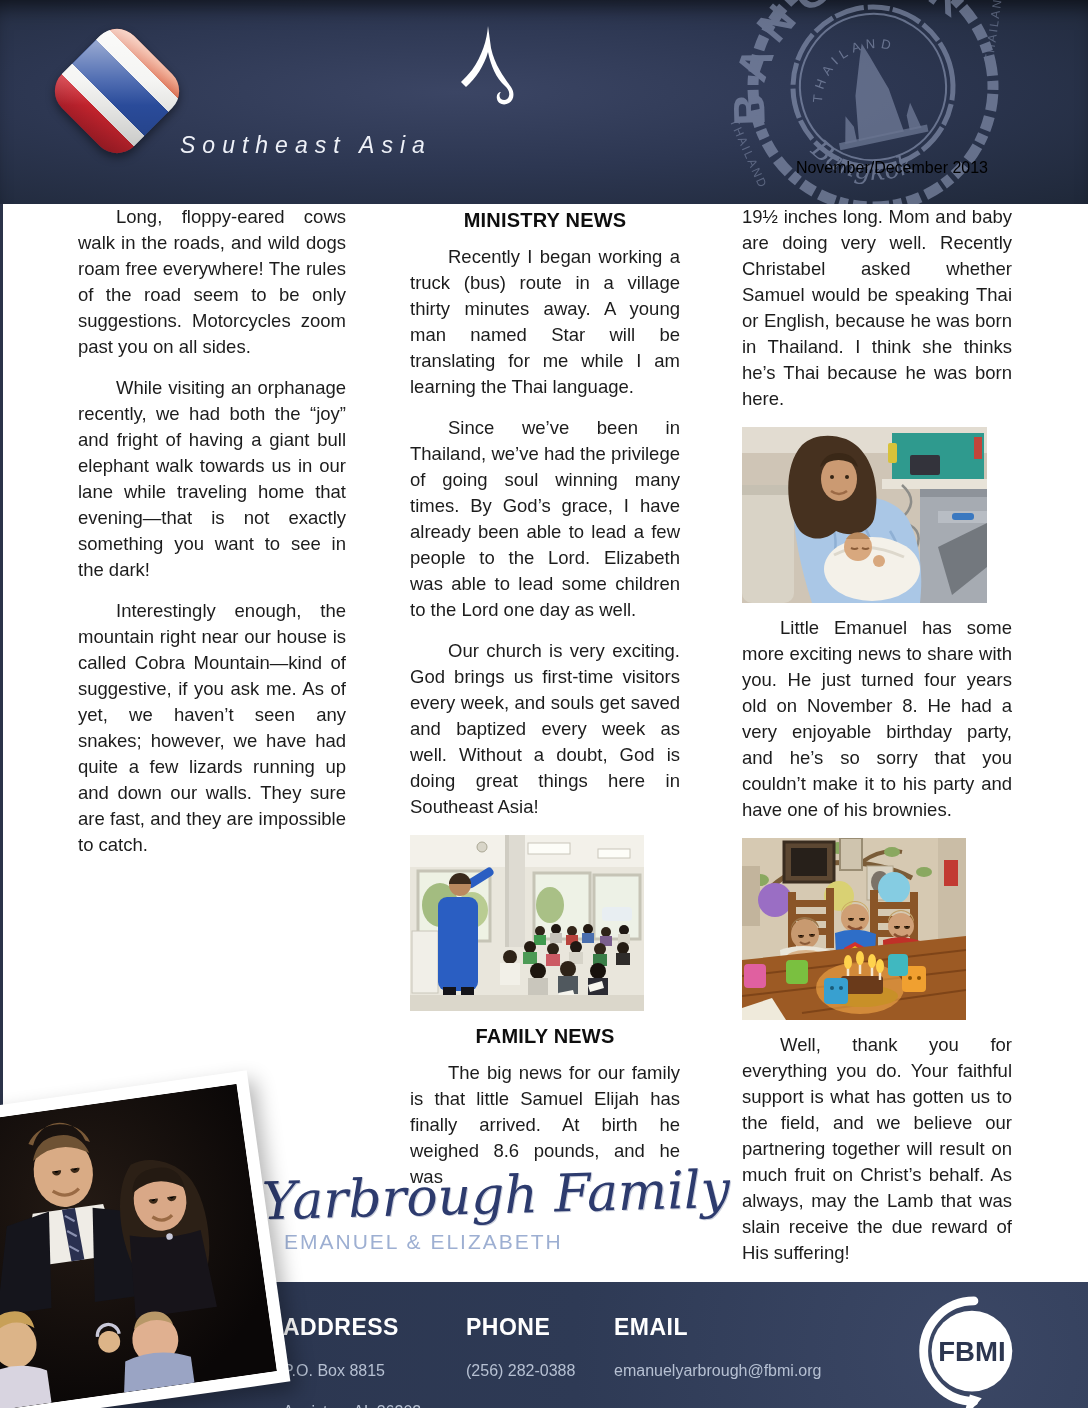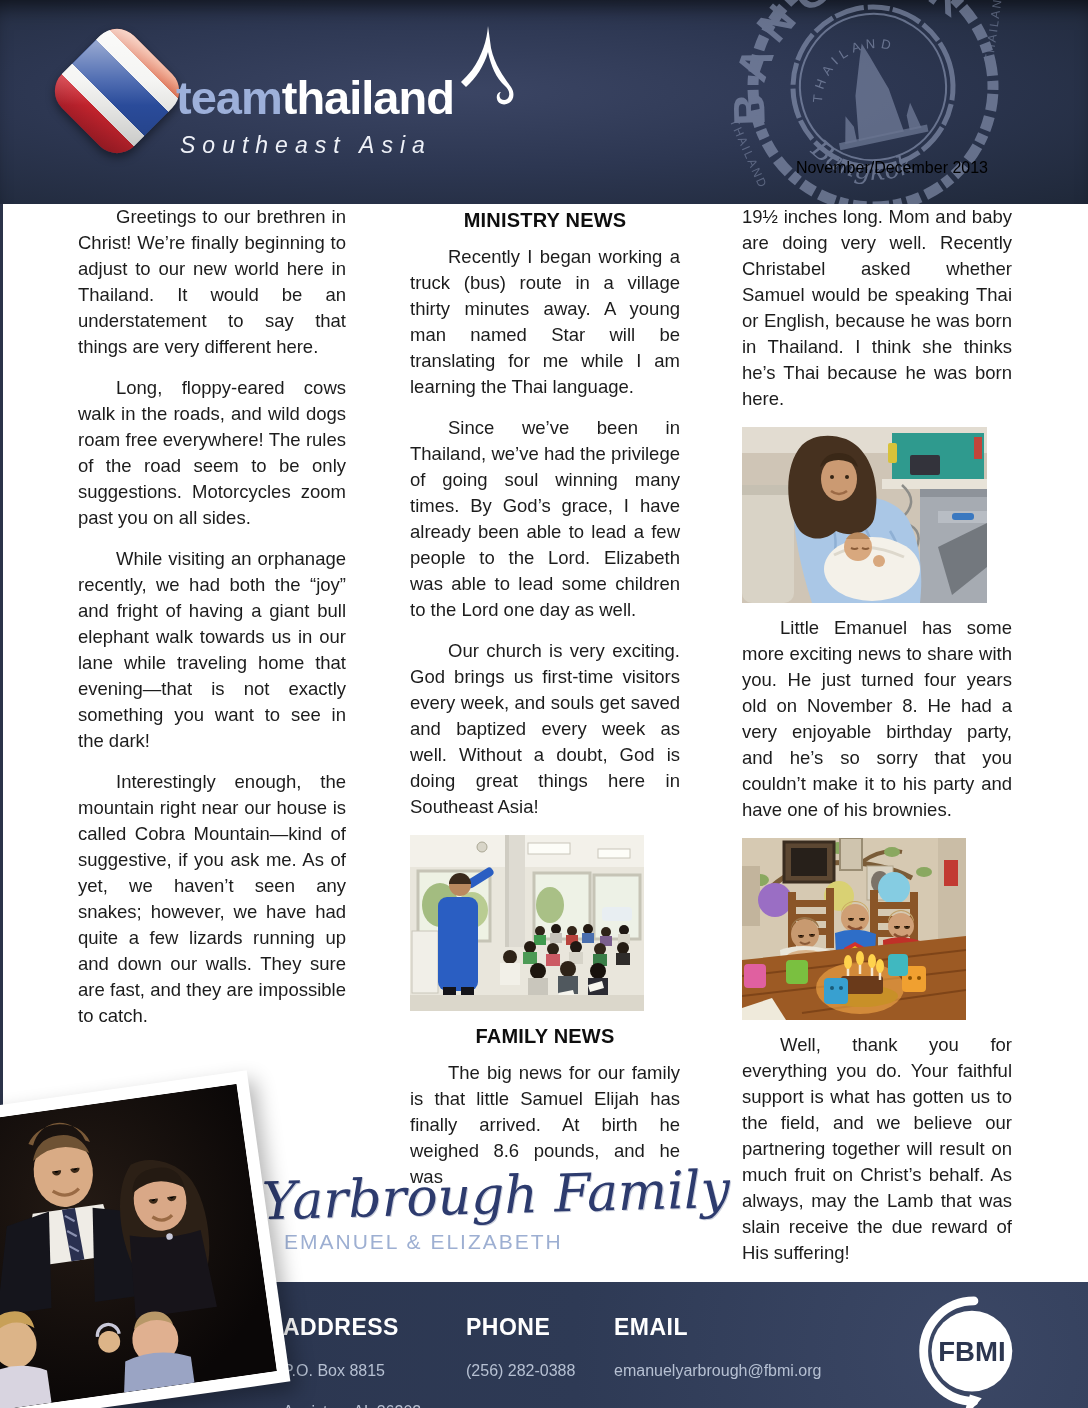--- a/index.html
+++ b/index.html
@@ -99,38 +99,36 @@
         <path d="M150,185 L156,140 L162,122 L168,104 L173,90 L178,104 L184,122 L190,140 L196,185 Z
                  M136,185 L142,158 L148,170 L148,185 Z M214,185 L208,158 L202,170 L202,185 Z" opacity=".85"></path>
         <rect x="130" y="183" width="90" height="7" opacity=".8"></rect>
         <text x="18" y="150" font-size="12" letter-spacing="2" transform="rotate(78 30 150)" opacity=".8">THAILAND</text>
         <text x="300" y="120" font-size="12" letter-spacing="2" transform="rotate(-70 310 130)" opacity=".8">THAILAND</text>
       </g>
     </svg>
 
     <div class="logo-diamond"></div>
 
-    <div class="brand"><span class="t1">team</span><span class="t2">thailand</span></div>
 
     <svg class="spire" viewBox="0 0 56 92">
       <path fill="#ffffff" d="M30,0 C29,14 24,30 14,44 C10,49 6,53 3,56 L8,61
         C18,52 26,40 30,26 C33,40 38,52 47,60 C50,63 52,66 51,70 C50,74 46,75 43,73
         C41,71 41,68 43,66 C40,66 38,69 39,73 C40,78 46,80 51,77 C56,74 57,67 53,61
         C46,51 37,40 33,22 C32,15 31,7 30,0 Z"></path>
     </svg>
 
     <div class="subtitle">Southeast Asia</div>
   </div>
 
   <div class="issue-date">November/December 2013</div>
 
   <div class="edge"></div>
 
   <div class="col col1">
-    <p>Greetings to our brethren in Christ! We’re finally beginning to adjust to our new world here in Thailand.  It would be an understatement to say that things are very different here.</p>
     <p>Long, floppy-eared cows walk in the roads, and wild dogs roam free everywhere!  The rules of the road seem to be only suggestions.  Motorcycles zoom past you on all sides.</p>
     <p>While visiting an orphanage recently, we had both the “joy” and fright of having a giant bull elephant walk towards us in our lane while traveling home that evening—that is not exactly something you want to see in the dark!</p>
     <p>Interestingly enough, the mountain right near our house is called Cobra Mountain—kind of suggestive, if you ask me. As of yet, we haven’t seen any snakes; however, we have had quite a few lizards running up and down our walls.  They sure are fast, and they are impossible to catch.</p>
   </div>
 
   <div class="col col2">
     <div class="sec">MINISTRY NEWS</div>
     <p>Recently I began working a truck (bus) route in a village thirty minutes away.  A young man named Star will be translating for me while I am learning the Thai language.</p>
     <p>Since we’ve been in Thailand, we’ve had the privilege of going soul winning many times.  By God’s grace, I have already been able to lead a few people to the Lord.  Elizabeth was able to lead some children to the Lord one day as well.</p>
     <p>Our church is very exciting. God brings us first-time visitors every week, and souls get saved and baptized every week as well. Without a doubt, God is doing great things here in Southeast Asia!</p>

